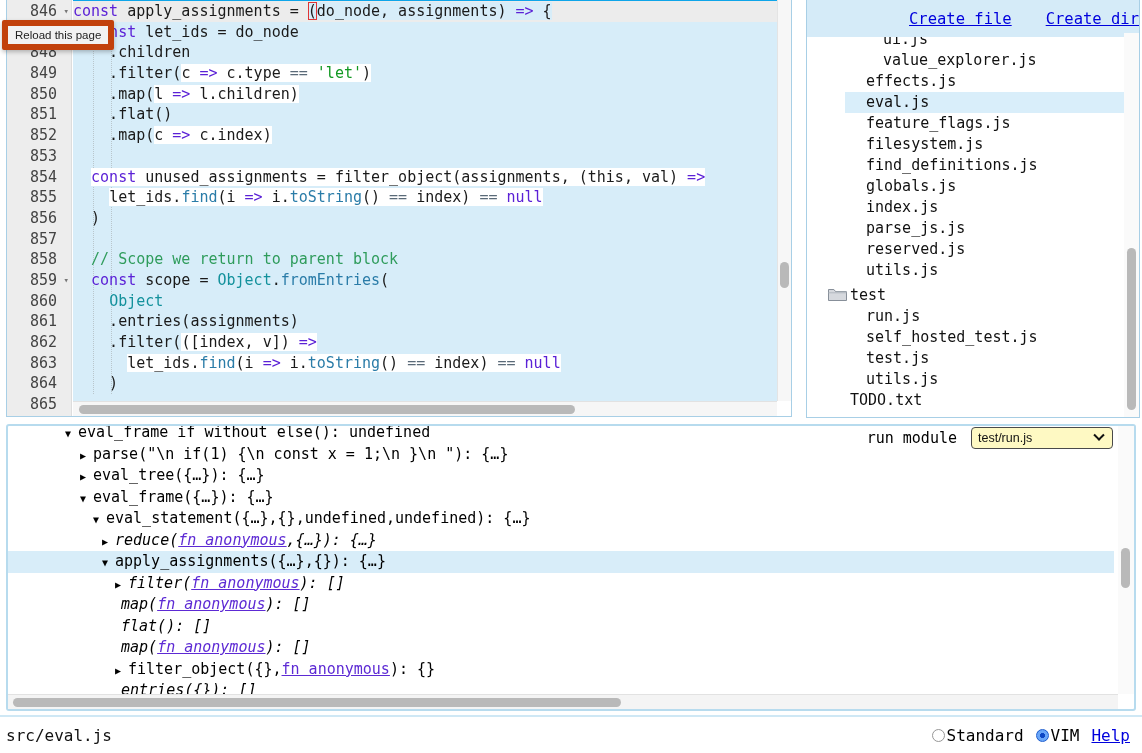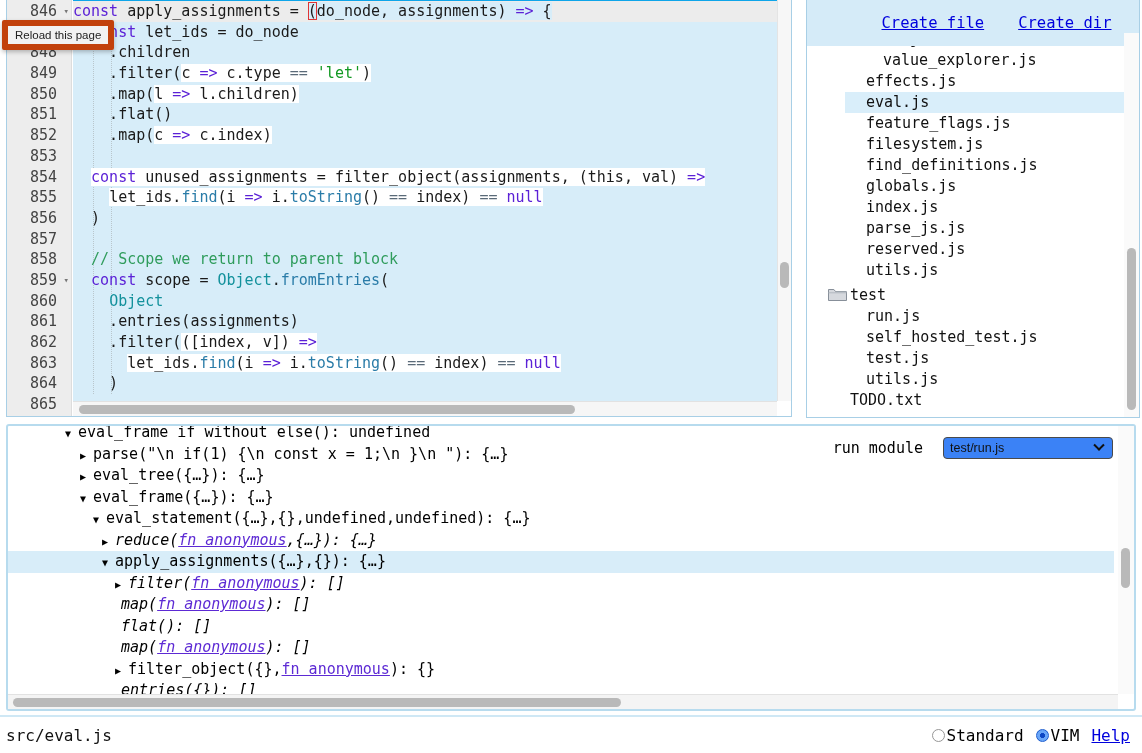--- a/index.html
+++ b/index.html
@@ -36,22 +36,22 @@
   .vscroll .thumb { left:2px; top:262px; width:9px; height:26px; }
 
   
   .tooltip { position:absolute; left:2px; top:20px; z-index:30; background:#f2f2f2;
     border:6px solid #c2410c; border-radius:2px; box-shadow:0 2px 4px rgba(0,0,0,.25);
     font-family:"Liberation Sans", sans-serif; font-size:11.5px; color:#222; padding:3px 7px; }
 
   
   .filepanel { position:absolute; left:806px; top:0; width:334px; height:418px;
     border:1px solid #a8cfe6; border-top:none; background:#fff; overflow:hidden; }
-  .filehead { position:absolute; left:0; right:0; top:0; height:46px; background:#d5ebf8; z-index:10;
-    display:flex; justify-content:center; align-items:center; gap:34px;padding-left:47px; }
+  .filehead { position:absolute; left:0; right:0; top:0; height:37px; background:#d5ebf8; z-index:10;
+    display:flex; justify-content:flex-end; align-items:center; gap:34px;padding-left:47px; }
   .filehead a { font-size:15.5px; color:#0000dd; text-decoration:underline; cursor:pointer; }
   .filelist { position:absolute; left:0; right:16px; top:29px; z-index:1; }
   .frow { position:relative; height:21px; line-height:21px; font-size:15px; color:#111; white-space:pre; }
   .frow .lbl { position:relative; z-index:2; }
   .frow.sel::before { content:""; position:absolute; left:38px; right:-10px; top:0; bottom:0;
     background:#d9eefa; z-index:1; }
   .frow.gap { margin-top:4px; }
   .fico { vertical-align:-2px; margin-right:2px; }
   .fscroll { position:absolute; right:0; top:33px; bottom:0; width:15px; background:#fafafa; z-index:11; }
   .fscroll .thumb { left:3px; top:215px; width:9px; height:162px; }
@@ -59,23 +59,23 @@
   
   .bottom { position:absolute; left:6px; top:424px; width:1130px; height:287px;
     border:2px solid #b7dbee; border-radius:3px; background:#fff; overflow:hidden; }
   .tree { position:absolute; left:0; right:20px; top:-4px; }
   .trow { height:21.5px; line-height:21.5px; font-size:15px; white-space:pre; color:#000; }
   .trow.hl { background:#d8edf9; }
   .trow.it { font-style:italic; }
   .arrow { display:inline-block; width:13px; font-size:10px; font-style:normal; }
   .leafpad { display:inline-block; width:6px; }
   .fnlink { color:#5d2ad4; text-decoration:underline; cursor:pointer; }
-  .runmod { position:absolute; top:11px; right:21px; display:flex; align-items:center; gap:20px; z-index:5; }
+  .runmod { position:absolute; top:1px; right:21px; display:flex; align-items:center; gap:14px; z-index:5; }
   .runmod .rml { font-size:15px; color:#000; }
-  .select { width:170px; height:22px; border:1.5px solid #4a4a4a; border-radius:4px; background:#3b82f6;
+  .select { width:142px; height:22px; border:1.5px solid #4a4a4a; border-radius:4px; background:#fef9c3;
     display:flex; align-items:center; padding:0 9px 0 6px; cursor:pointer; }
   .select .val { flex:1; font-family:"Liberation Sans", sans-serif; font-size:12.5px; color:#111; }
   .chev { width:8px; height:8px; border:solid #111; border-width:0 2px 2px 0;
     transform:rotate(45deg) translate(-2px,-2px); }
   .bhscroll { position:absolute; left:0; right:16px; bottom:0; height:15px; background:#f4f4f4;
     border-top:1px solid #e2e2e2; z-index:6; }
   .bhscroll .thumb { left:5px; top:3px; width:608px; height:9px; }
   .bvscroll { position:absolute; right:0; top:0; bottom:15px; width:16px; background:#fafafa; z-index:6; }
   .bvscroll .thumb { left:3px; top:122px; width:9px; height:40px; }
 

